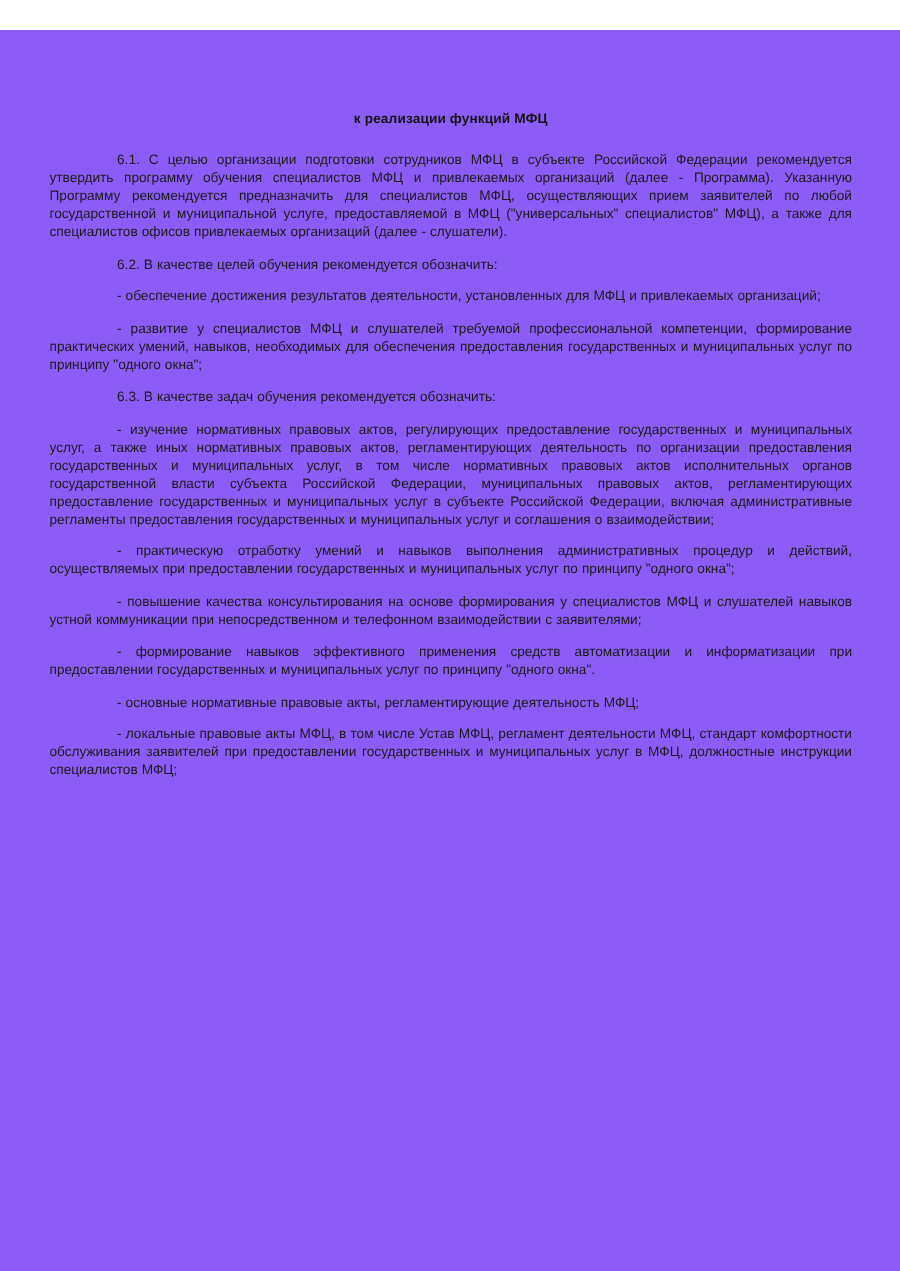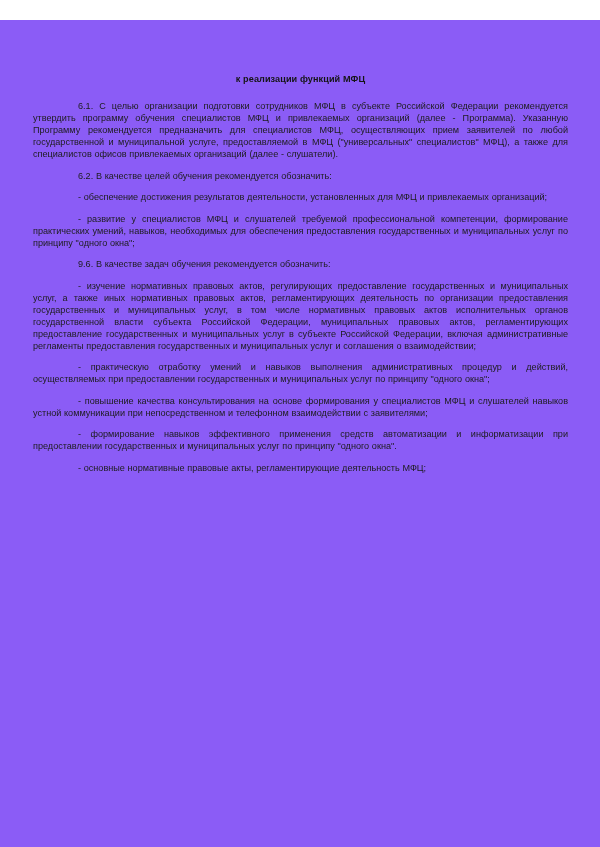--- a/index.html
+++ b/index.html
@@ -62,29 +62,30 @@
 
     <p class="para">6.1. С целью организации подготовки сотрудников МФЦ в субъекте Российской Федерации рекомендуется утвердить программу обучения специалистов МФЦ и привлекаемых организаций (далее - Программа). Указанную Программу рекомендуется предназначить для специалистов МФЦ, осуществляющих прием заявителей по любой государственной и муниципальной услуге, предоставляемой в МФЦ ("универсальных" специалистов" МФЦ), а также для специалистов офисов привлекаемых организаций (далее - слушатели).</p>
 
     <p class="para">6.2. В качестве целей обучения рекомендуется обозначить:</p>
 
     <p class="para">- обеспечение достижения результатов деятельности, установленных для МФЦ и привлекаемых организаций;</p>
 
     <p class="para">- развитие у специалистов МФЦ и слушателей требуемой профессиональной компетенции, формирование практических умений, навыков, необходимых для обеспечения предоставления государственных и муниципальных услуг по принципу "одного окна";</p>
 
 
-    <p class="para">9.6. В качестве задач обучения рекомендуется обозначить:</p>
+    <p class="para">6.3. В качестве задач обучения рекомендуется обозначить:</p>
 
     <p class="para">- изучение нормативных правовых актов, регулирующих предоставление государственных и муниципальных услуг, а также иных нормативных правовых актов, регламентирующих деятельность по организации предоставления государственных и муниципальных услуг, в том числе нормативных правовых актов исполнительных органов государственной власти субъекта Российской Федерации, муниципальных правовых актов, регламентирующих предоставление государственных и муниципальных услуг в субъекте Российской Федерации, включая административные регламенты предоставления государственных и муниципальных услуг и соглашения о взаимодействии;</p>
 
     <p class="para">- практическую отработку умений и навыков выполнения административных процедур и действий, осуществляемых при предоставлении государственных и муниципальных услуг по принципу "одного окна";</p>
 
     <p class="para">- повышение качества консультирования на основе формирования у специалистов МФЦ и слушателей навыков устной коммуникации при непосредственном и телефонном взаимодействии с заявителями;</p>
 
     <p class="para">- формирование навыков эффективного применения средств автоматизации и информатизации при предоставлении государственных и муниципальных услуг по принципу "одного окна".</p>
 
 
     <p class="para">- основные нормативные правовые акты, регламентирующие деятельность МФЦ;</p>
 
 
+    <p class="para">- локальные правовые акты МФЦ, в том числе Устав МФЦ, регламент деятельности МФЦ, стандарт комфортности обслуживания заявителей при предоставлении государственных и муниципальных услуг в МФЦ, должностные инструкции специалистов МФЦ;</p>
 
   </div>
 </div>
 
 </body></html>

